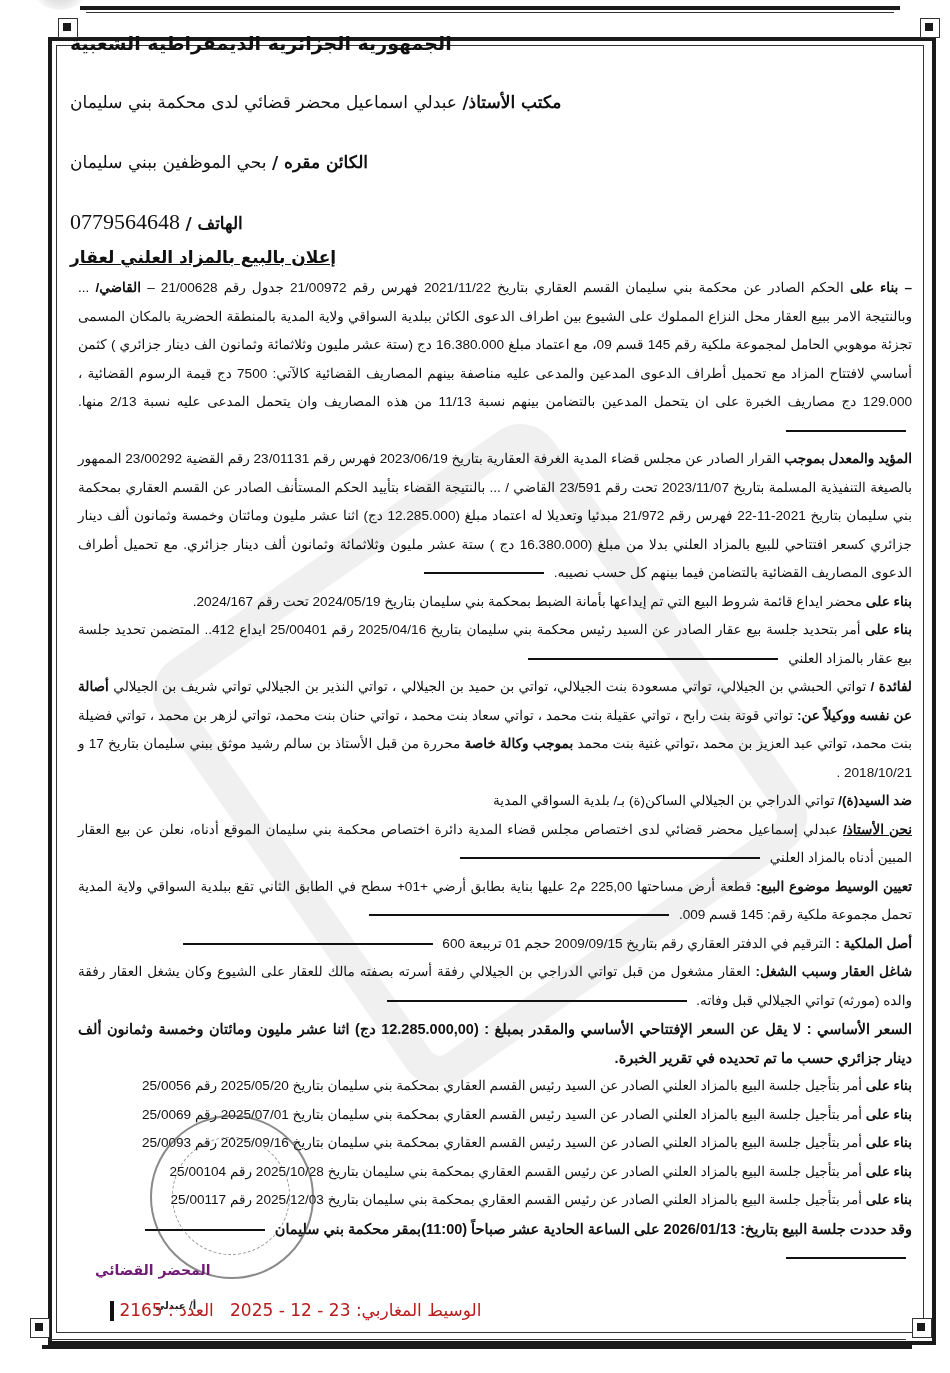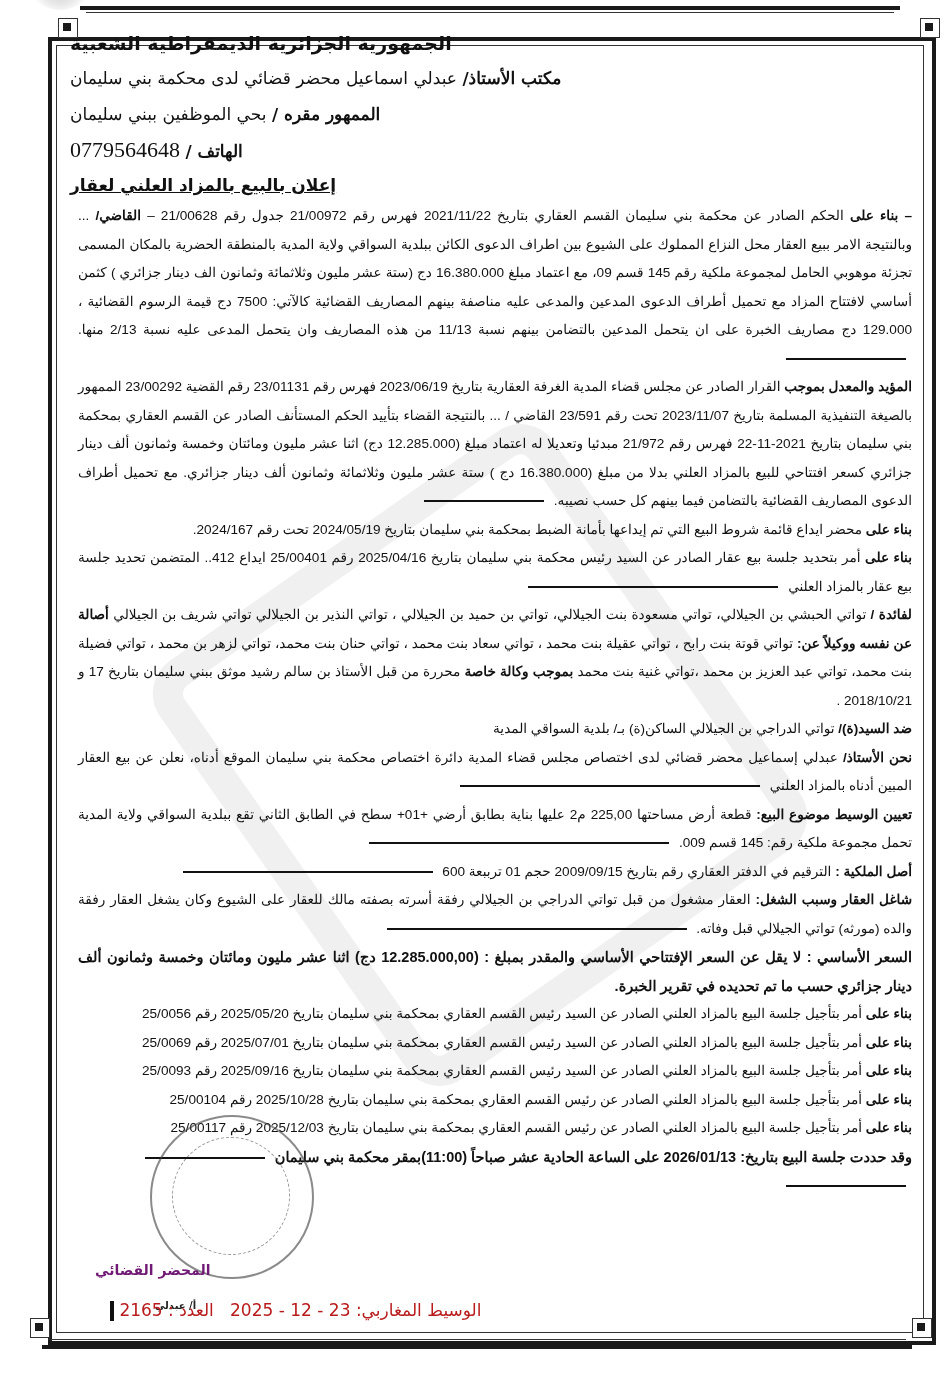--- a/index.html
+++ b/index.html
@@ -10,21 +10,21 @@
   .frame-top-inner { position: absolute; left: 86px; top: 12px; width: 808px; height: 0; border-top: 1.5px solid #333; }
   .frame-bot-outer { position: absolute; left: 42px; top: 1345px; width: 870px; border-top: 4px solid #1a1a1a; }
   .frame-bot-inner { position: absolute; left: 48px; top: 1339px; width: 858px; border-top: 1.5px solid #333; }
   .corner { position: absolute; width: 18px; height: 18px; border: 1.5px solid #333; background: #fff; }
   .corner::after { content: ""; position: absolute; left: 4px; top: 4px; width: 8px; height: 8px; background: #1a1a1a; }
   .shadow-blob { position: absolute; left: 30px; top: -40px; width: 60px; height: 50px; border-radius: 50%; background: radial-gradient(circle, #c8c8c8 0%, #e8e8e8 50%, rgba(255,255,255,0) 75%); }
 
   .content { position: absolute; left: 70px; top: 20px; width: 850px; direction: rtl; text-align: right; }
   .center { text-align: left; }
   .h1 { font-family: "DejaVu Sans", sans-serif; font-weight: bold; font-size: 19px; margin-top: 6px; height: 34px; line-height: 34px; }
-  .hline { font-family: "DejaVu Serif", serif; font-size: 17px; height: 36px; line-height: 36px; }
+  .hline { font-family: "DejaVu Serif", serif; font-size: 17px; height: 36px; line-height: 36px; margin-top: 24px; }
   .hline b { font-weight: bold; }
   .phone { font-family: "Liberation Serif", serif; font-size: 22px; }
   .title { font-weight: bold; font-size: 17px; text-decoration: underline; height: 34px; line-height: 34px; }
 
   .para { font-family: "Liberation Sans", sans-serif; font-size: 13.6px; line-height: 28.5px; text-align: justify; text-align-last: right; padding: 0 8px; }
   .para b { font-weight: bold; }
   .rule { display: inline-block; width: 250px; border-top: 2px solid #111; vertical-align: middle; margin-right: 6px; }
   .rule.long { width: 300px; }
   .rule.short { width: 120px; }
   .para.big { font-size: 14.5px; font-weight: bold; }
@@ -55,21 +55,21 @@
 <div class="corner" style="left:30px; top:1318px;"></div>
 <div class="corner" style="left:912px; top:1318px;"></div>
 
 <div class="content">
   <div class="h1 center">الجمهورية الجزائرية الديمقراطية الشعبية</div>
   <div class="hline center">
     <b>مكتب الأستاذ/</b>
     <span>عبدلي اسماعيل محضر قضائي لدى محكمة بني سليمان</span>
   </div>
   <div class="hline center">
-    <b>الممهور مقره /</b>
+    <b>الكائن مقره /</b>
     <span>بحي الموظفين ببني سليمان</span>
   </div>
   <div class="hline center">
     <b>الهاتف /</b>
     <span class="phone">0779564648</span>
   </div>
   <div class="title center">إعلان بالبيع بالمزاد العلني لعقار</div>
 
   <div class="para">
     <b>– بناء على</b>
@@ -104,21 +104,21 @@
     <b>بموجب وكالة خاصة</b>
     <span>محررة من قبل الأستاذ بن سالم رشيد موثق ببني سليمان بتاريخ 17 و 2018/10/21 .</span>
   </div>
 
   <div class="para">
     <b>ضد السيد(ة)/</b>
     <span>تواتي الدراجي بن الجيلالي الساكن(ة) بـ/ بلدية السواقي المدية</span>
   </div>
 
   <div class="para">
-    <b style="">نحن الأستاذ/</b>
+    <b style="text-decoration:underline">نحن الأستاذ/</b>
     <span>عبدلي إسماعيل محضر قضائي لدى اختصاص مجلس قضاء المدية دائرة اختصاص محكمة بني سليمان الموقع أدناه، نعلن عن بيع العقار المبين أدناه بالمزاد العلني</span>
     <span class="rule long"></span>
   </div>
 
   <div class="para">
     <b>تعيين الوسيط موضوع البيع:</b>
     <span>قطعة أرض مساحتها 225,00 م2 عليها بناية بطابق أرضي +01+ سطح في الطابق الثاني تقع ببلدية السواقي ولاية المدية تحمل مجموعة ملكية رقم: 145 قسم 009.</span>
     <span class="rule long"></span>
   </div>
 

